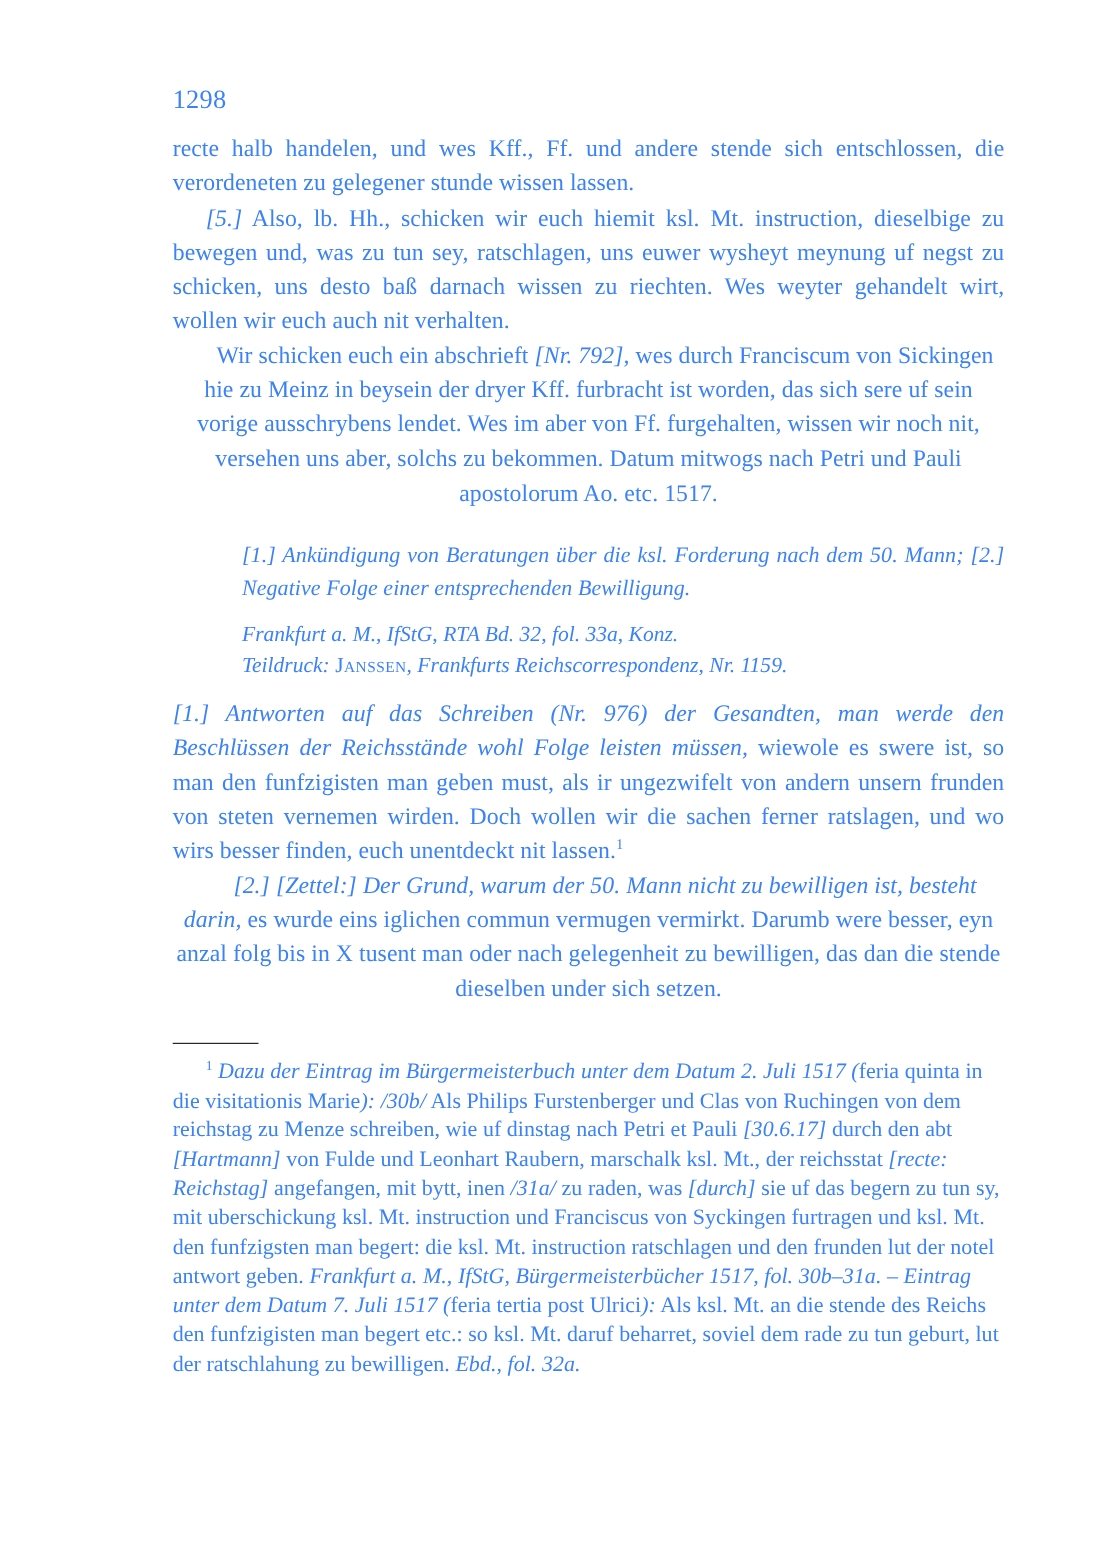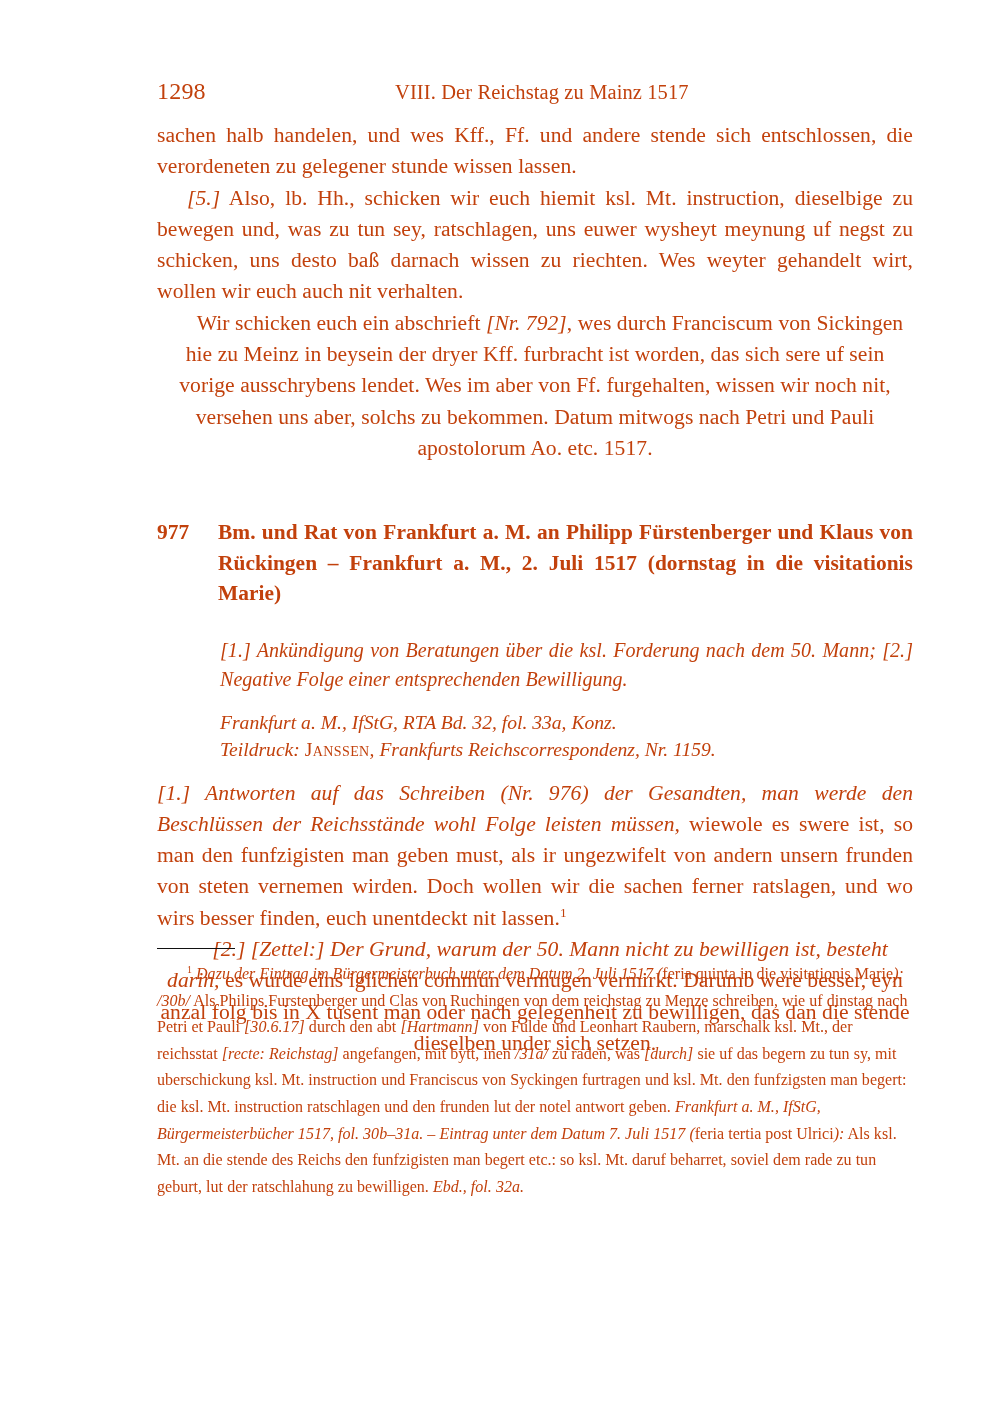--- a/index.html
+++ b/index.html
@@ -7,21 +7,21 @@
     padding: 0;
     background: #ffffff;
   }
   .page {
     position: relative;
     width: 1004px;
     height: 1418px;
     background: #ffffff;
     margin: 0 auto;
     font-family: "Liberation Serif", "DejaVu Serif", serif;
-    color: #c2410c;
+    color: #3b82f6;
     overflow: hidden;
   }
 
   
   .runhead {
     position: absolute;
     left: 157px;
     top: 76px;
     width: 756px;
     height: 30px;
@@ -133,55 +133,50 @@
     width: 756px;
   }
   .fn-rule {
     width: 78px;
     height: 0;
     border-top: 1.4px solid #111;
     margin: 0 0 12px 0;
   }
   p.fn {
     margin: 0;
-    font-size: 16px;
+    font-size: 20px;
     line-height: 26.6px;
     text-align: justify;
     letter-spacing: .03px;
   }
   p.fn.indent { text-indent: 30px; }
   p.fn.last { text-align: left; }
   .fn .marker {
     font-size: 0.62em;
     vertical-align: 0.62em;
     line-height: 0;
   }
 </style>
 </head>
 <body>
 
 <div class="page">
 
   <div class="runhead">
     <span class="folio">1298</span>
-    <span class="title">VIII. Der Reichstag zu Mainz 1517</span>
   </div>
 
   <div class="column">
 
     <div id="body-paragraphs">
-        <p class="body"><span>sachen halb handelen, und wes Kff., Ff. und andere stende sich entschlossen, die verordeneten zu gelegener stunde wissen lassen.</span></p>
+        <p class="body"><span>recte halb handelen, und wes Kff., Ff. und andere stende sich entschlossen, die verordeneten zu gelegener stunde wissen lassen.</span></p>
         <p class="body indent"><i>[5.]</i><span> Also, lb. Hh., schicken wir euch hiemit ksl. Mt. instruction, dieselbige zu bewegen und, was zu tun sey, ratschlagen, uns euwer wysheyt meynung uf negst zu schicken, uns desto baß darnach wissen zu riechten. Wes weyter gehandelt wirt, wollen wir euch auch nit verhalten.</span></p>
         <p class="body indent last"><span>Wir schicken euch ein abschrieft </span><i>[Nr. 792]</i><span>, wes durch Franciscum von Sickingen hie zu Meinz in beysein der dryer Kff. furbracht ist worden, das sich sere uf sein vorige ausschrybens lendet. Wes im aber von Ff. furgehalten, wissen wir noch nit, versehen uns aber, solchs zu bekommen. Datum mitwogs nach Petri und Pauli apostolorum Ao. etc. 1517.</span></p>
       </div>
 
-    <div class="entry-head">
-      <span class="num">977</span>
-      <span class="headline">Bm. und Rat von Frankfurt a. M. an Philipp Fürstenberger und Klaus von Rückingen – Frankfurt a. M., 2. Juli 1517 (dornstag in die visitationis Marie)</span>
-    </div>
 
     <div class="regest">
       <p class="summary">[1.] Ankündigung von Beratungen über die ksl. Forderung nach dem 50. Mann; [2.] Negative Folge einer entsprechenden Bewilligung.</p>
       <p class="source">
         <span class="line">Frankfurt a. M., IfStG, RTA Bd. 32, fol. 33a, Konz.</span>
         <span class="line"><span>Teildruck: </span><span class="smallcaps">Janssen</span><span>, Frankfurts Reichscorrespondenz, Nr. 1159.</span></span>
       </p>
     </div>
 
     <div class="maintext" id="entry-text">

